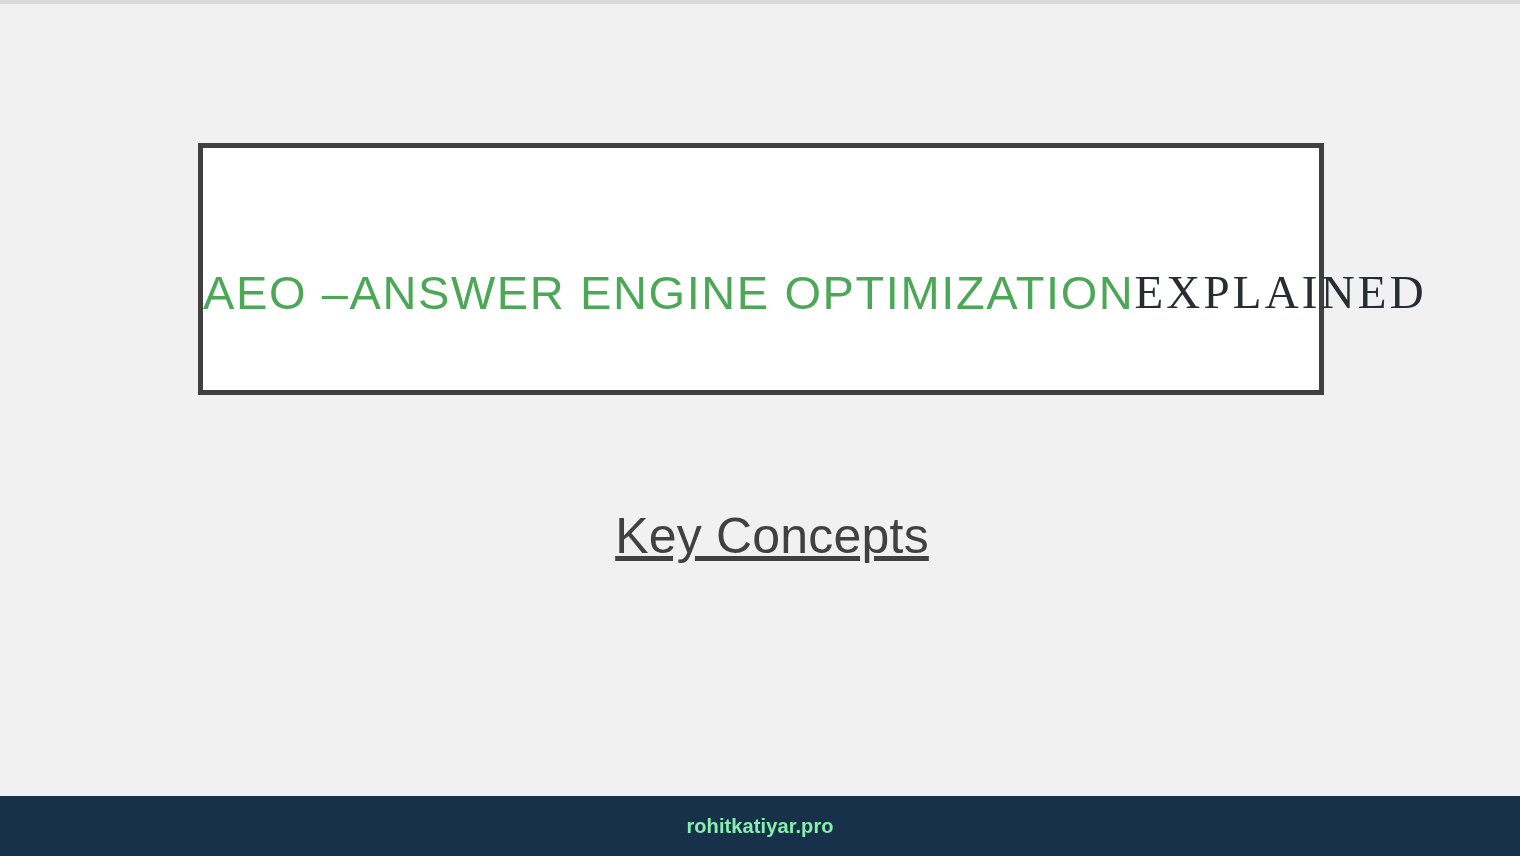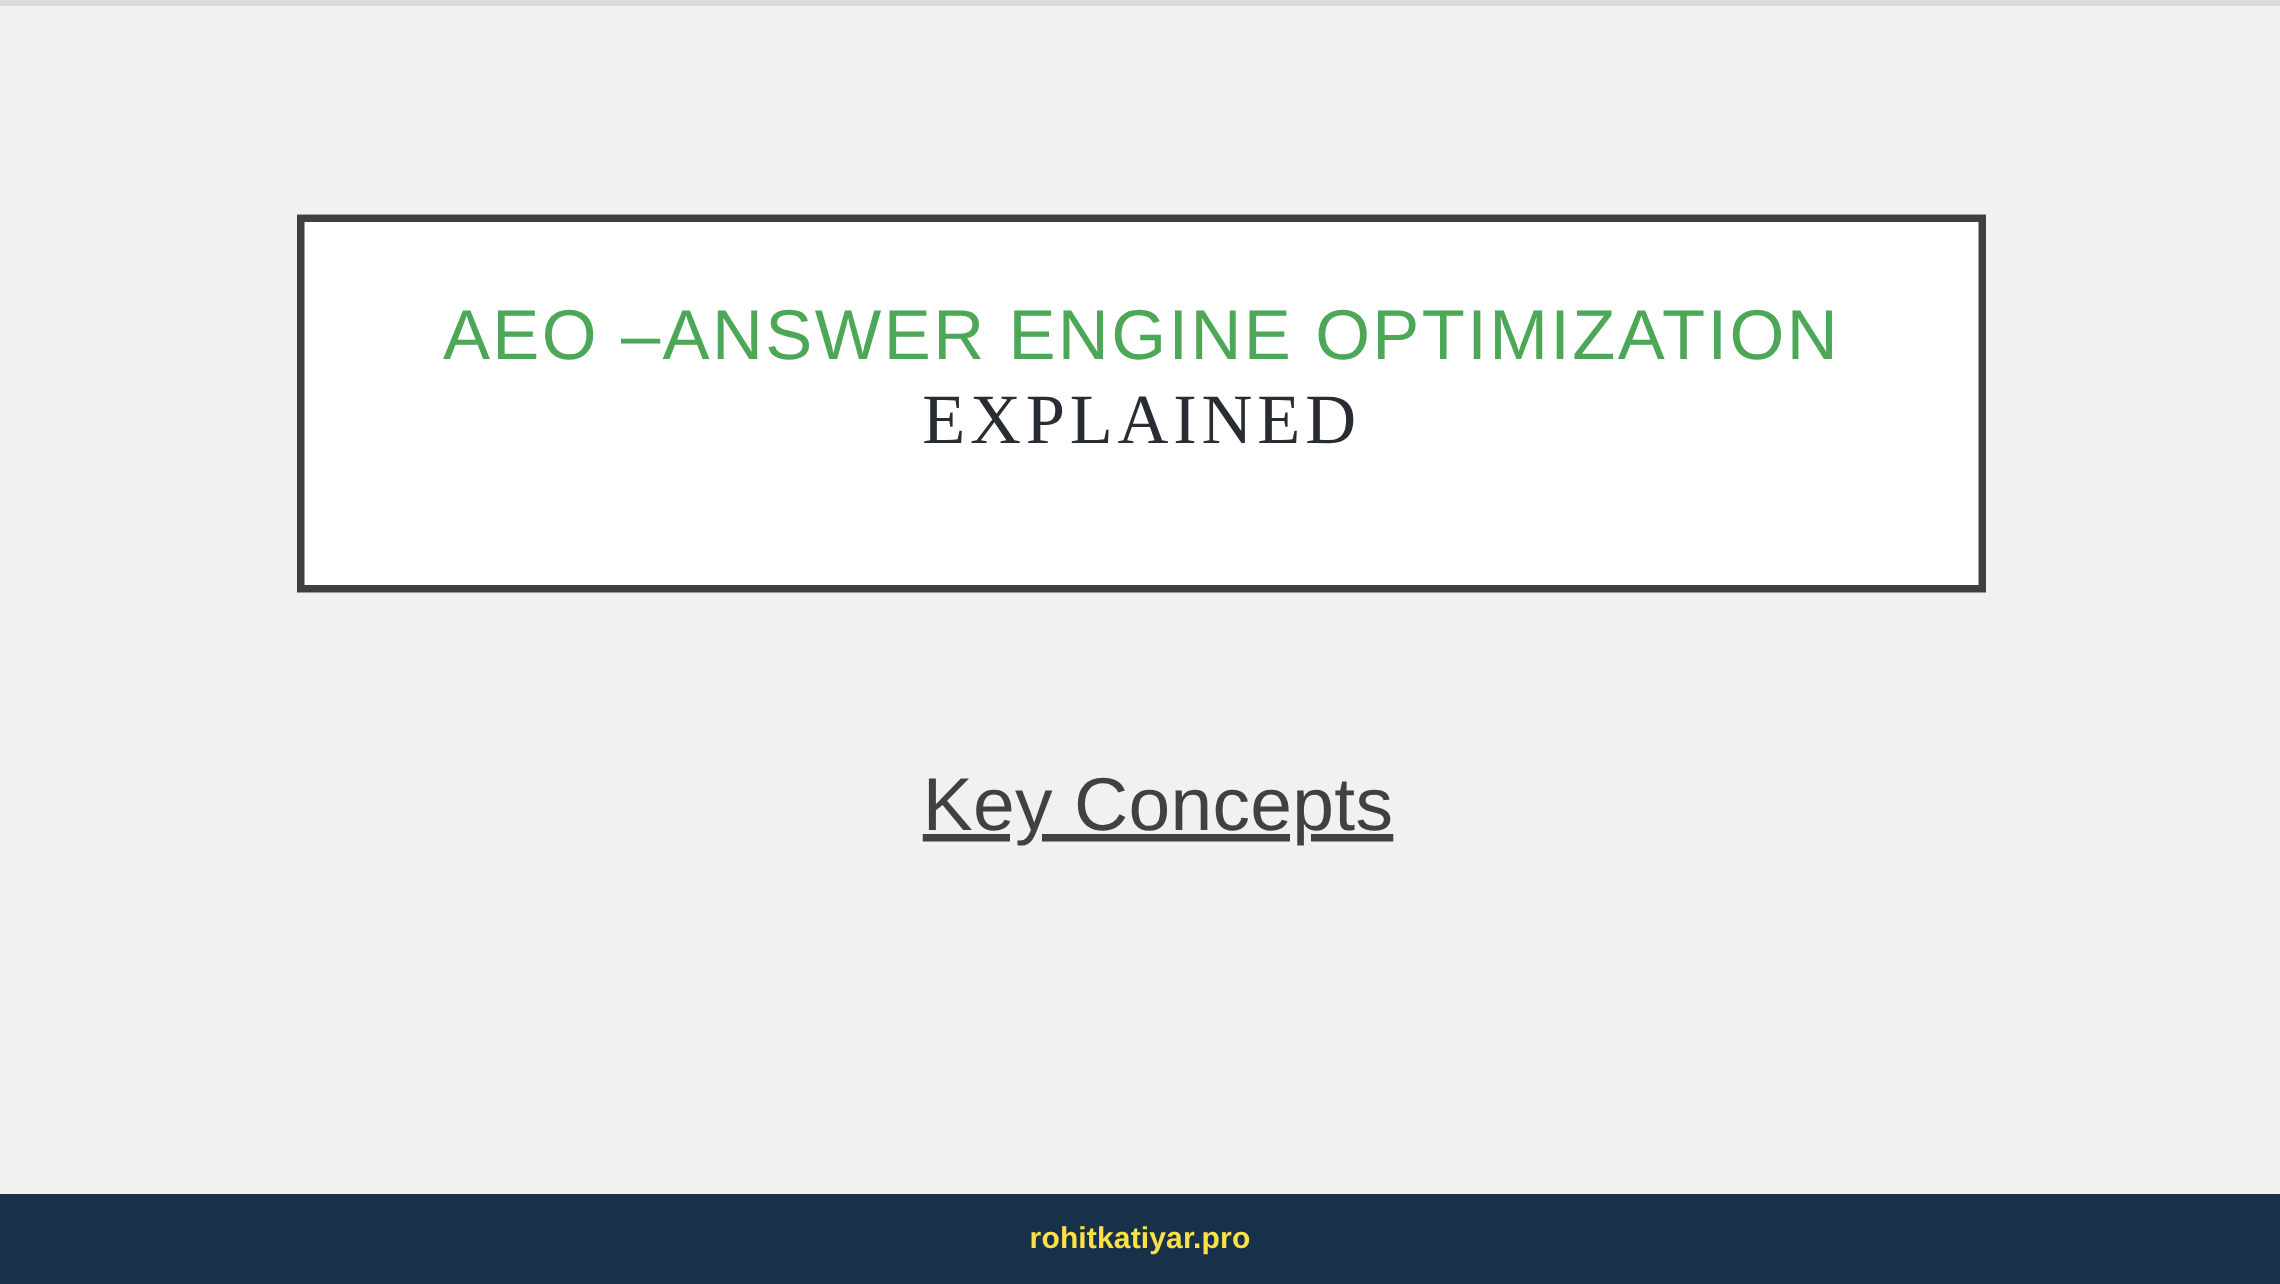--- a/index.html
+++ b/index.html
@@ -36,21 +36,21 @@
   
   .title-card {
     position: absolute;
     left: 198px;
     top: 143px;
     width: 1126px;
     height: 252px;
     background: #ffffff;
     border: 5px solid #404040;
     display: flex;
-    flex-direction: column;
+    flex-direction: row;
     align-items: center;
     justify-content: flex-start;
     padding-top: 48px;
   }
 
   .title-line-1 {
     font-family: "Liberation Sans", sans-serif;
     font-size: 47px;
     font-weight: 400;
     letter-spacing: 1.6px;
@@ -97,21 +97,21 @@
     background: #18314b;
     display: flex;
     align-items: center;
     justify-content: center;
   }
 
   .footer-text {
     font-family: "Liberation Sans", sans-serif;
     font-size: 20px;
     font-weight: 700;
-    color: #fde047;
+    color: #86efac;
     letter-spacing: 0.1px;
     
   }
 </style>
 </head>
 <body>
 
 <div id="slide">
 
   <div class="top-strip"></div>

